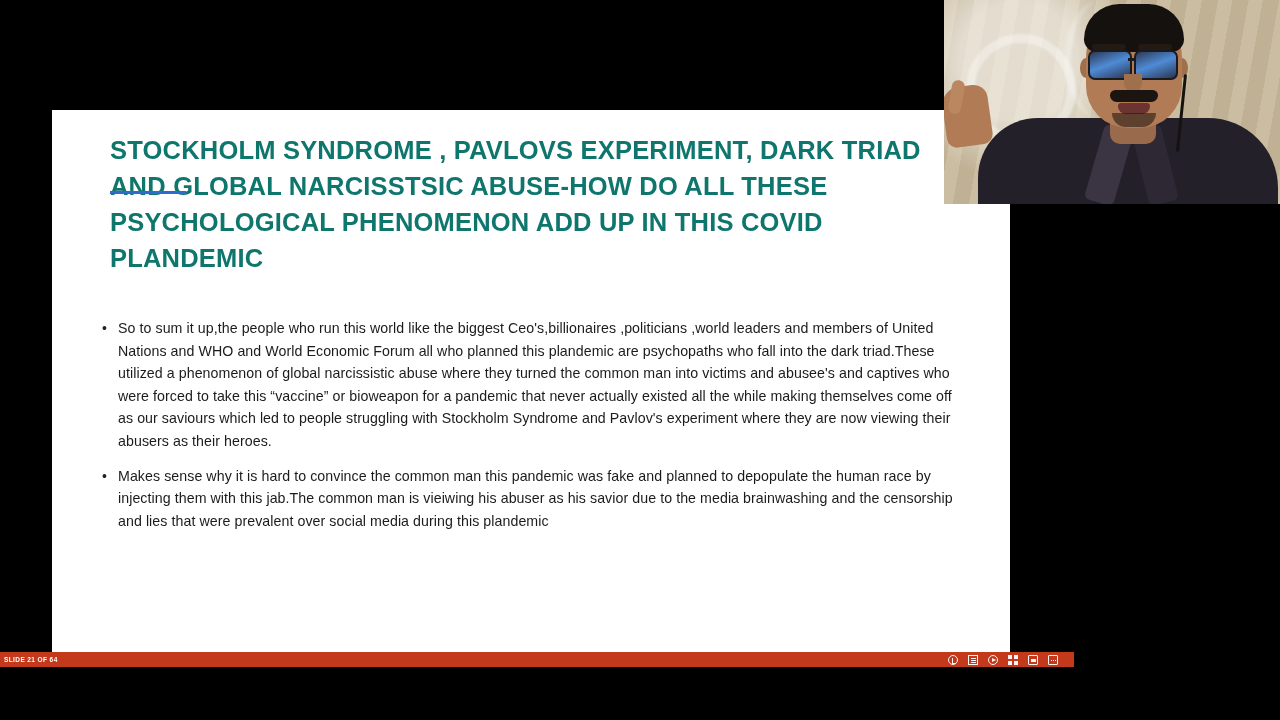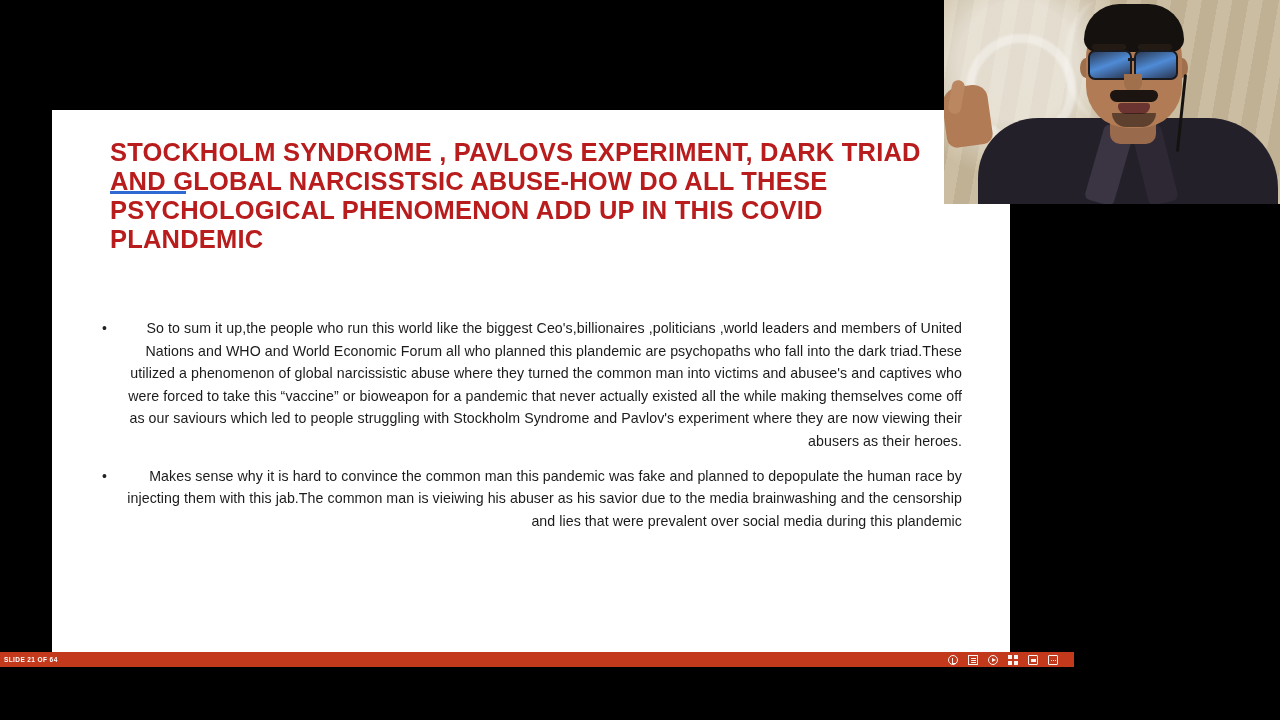--- a/index.html
+++ b/index.html
@@ -30,25 +30,24 @@
     background: #ffffff;
     box-sizing: border-box;
     overflow: hidden;
   }
   .slide-title {
     position: absolute;
     left: 58px;
     top: 22px;
     width: 830px;
     font-size: 25.5px;
-    line-height: 29px;
+    line-height: 36px;
     font-weight: bold;
-    color: #b91c1c;
+    color: #0f766e;
     letter-spacing: 0.2px;
-    margin-top: 6px;
   }
   .title-underline {
     position: absolute;
     left: 58px;
     top: 81px;
     width: 76px;
     height: 3px;
     background: #2e6ad1;
   }
   .body-block {
@@ -67,21 +66,20 @@
     flex: 0 0 16px;
     font-size: 14px;
     line-height: 22.6px;
     color: #222;
   }
   .bullet-text {
     font-size: 14.2px;
     line-height: 22.6px;
     color: #1b1b1b;
     letter-spacing: 0.07px;
-    text-align: right;
   }
 
   
   .toolbar {
     position: absolute;
     left: 0;
     top: 652px;
     width: 1074px;
     height: 15px;
     background: #c3391b;

